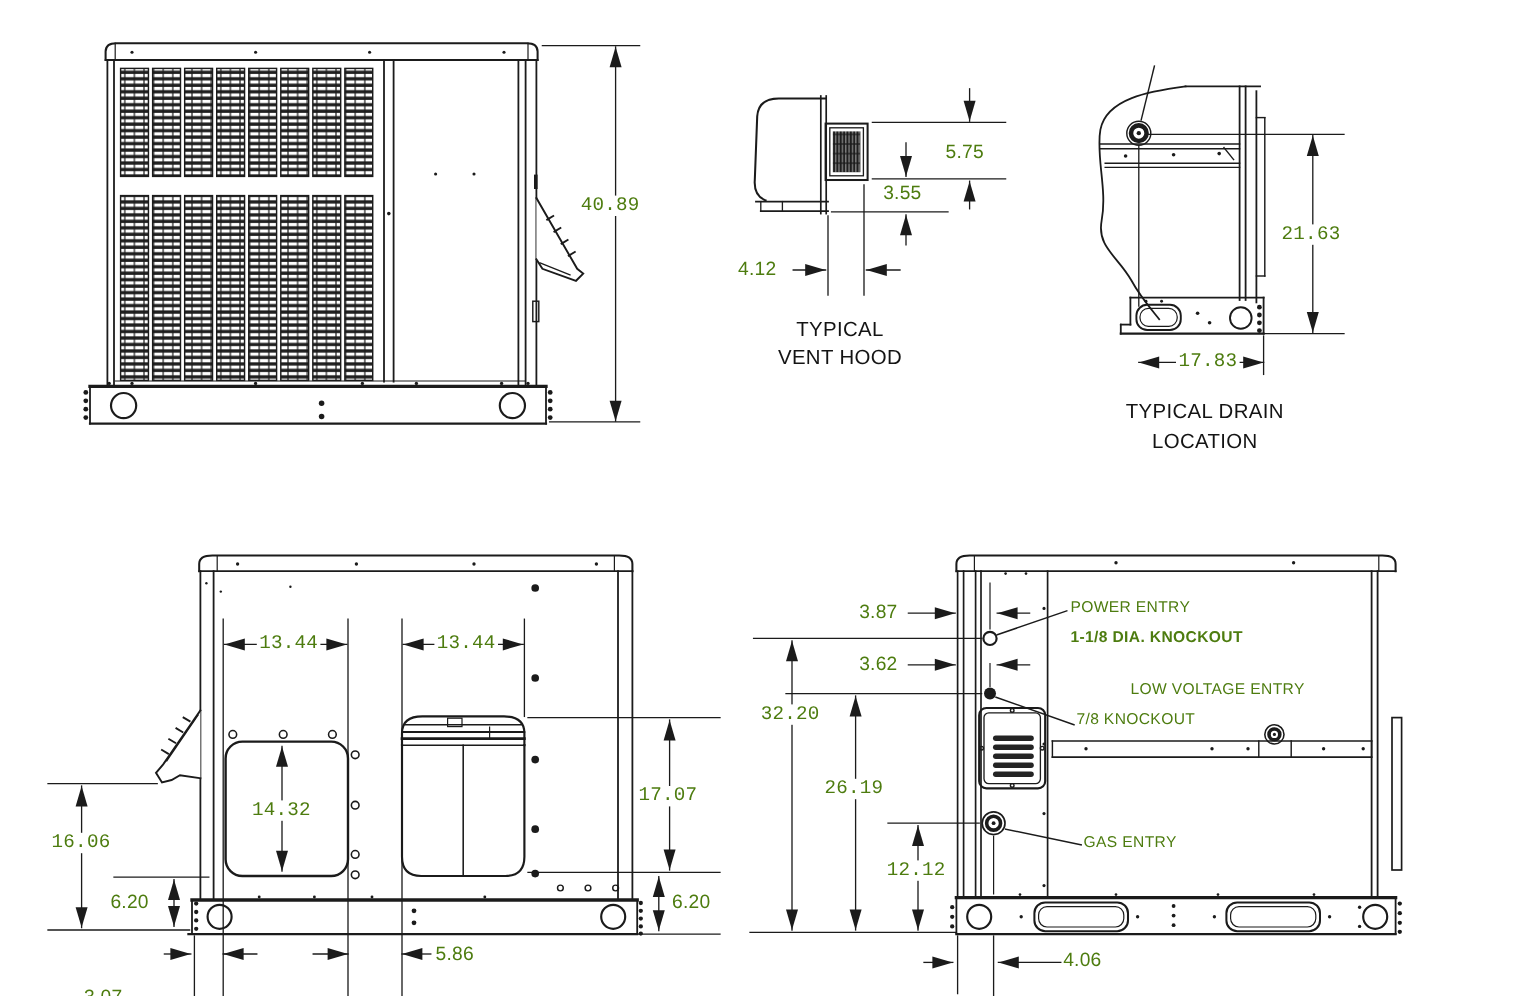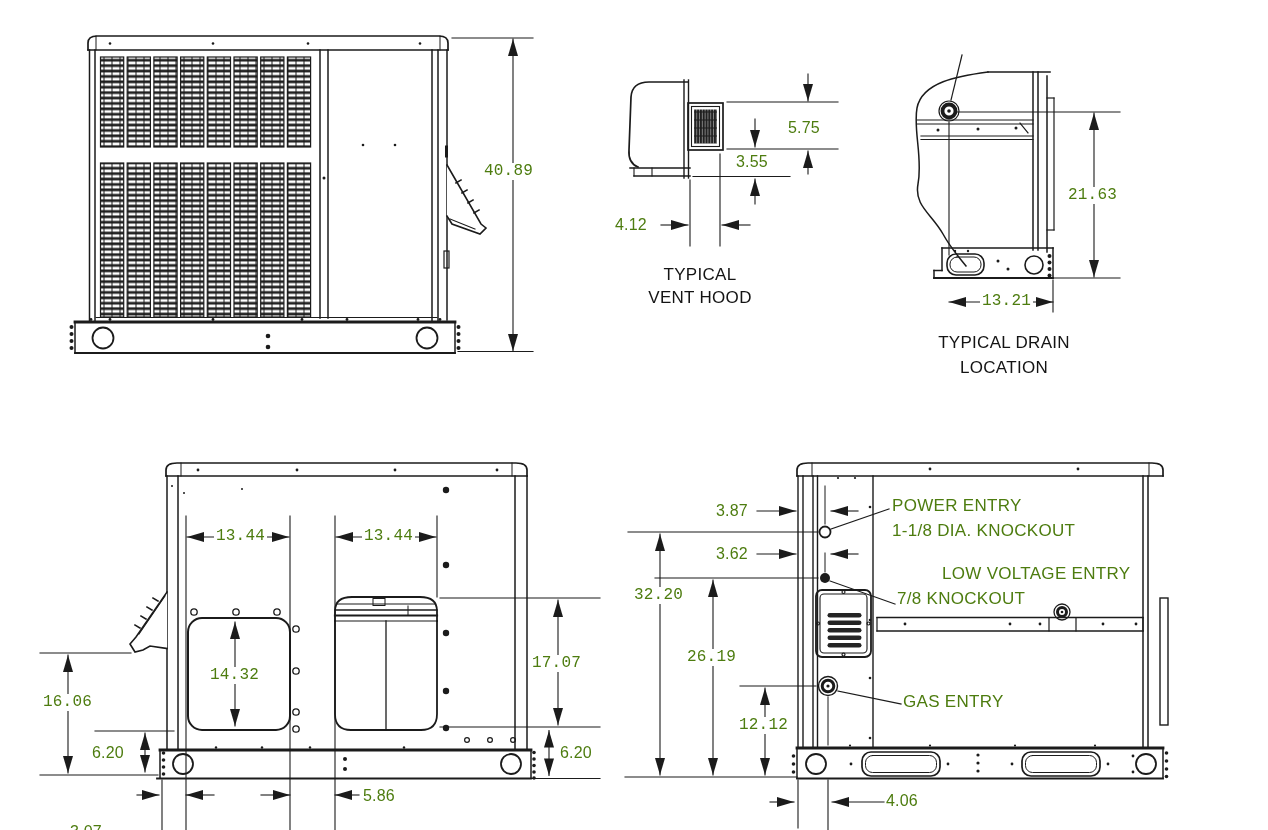--- a/index.html
+++ b/index.html
@@ -1,21 +1,21 @@
 <!DOCTYPE html>
 <html><head>
 <meta charset="utf-8">
 <style>
   html,body{margin:0;padding:0;background:#fff;}
   #stage{position:relative;width:1268px;height:830px;background:#ffffff;overflow:hidden;
          font-family:"Liberation Sans", sans-serif;color:#141414;}
   #art{position:absolute;left:0;top:0;}
   .t{position:absolute;font-size:16px;line-height:17px;white-space:nowrap;color:#4d7c0f;letter-spacing:.2px;}
   .bg{background:#ffffff;padding:0 2px;font-family:Liberation Mono, monospace;}
-  .lbl{font-size:17px;letter-spacing:.3px;}
+  .lbl{font-size:13px;letter-spacing:.3px;}
   .cblock{position:absolute;text-align:center;font-size:17px;line-height:23px;letter-spacing:.3px;white-space:nowrap;}
 </style>
 </head>
 <body>
 
 <div id="stage">
 
 <svg id="art" width="1268" height="830" viewBox="0 0 1268 830" stroke="#1b1b1b" fill="none" stroke-linecap="square">
   <defs>
     <marker id="ah" markerUnits="userSpaceOnUse" markerWidth="19" markerHeight="12" refX="17.5" refY="5.5" orient="auto-start-reverse">
@@ -458,21 +458,21 @@
 
   <div class="t" style="left:788px;top:119px;">5.75</div>
   <div class="t" style="left:736px;top:153px;text-align:center;">3.55</div>
   <div class="t" style="left:615px;top:216px;">4.12</div>
   <div class="cblock" style="left:635px;top:263px;width:130px;">
     <div>TYPICAL</div>
     <div>VENT HOOD</div>
   </div>
 
   <div class="t bg" style="left:1066px;top:187px;">21.63</div>
-  <div class="t bg" style="left:980px;top:293px;">13.21</div>
+  <div class="t bg" style="left:980px;top:293px;">17.83</div>
   <div class="cblock" style="left:918px;top:330px;width:172px;line-height:25px;">
     <div>TYPICAL DRAIN</div>
     <div>LOCATION</div>
   </div>
 
   <div class="t bg" style="left:214px;top:528px;">13.44</div>
   <div class="t bg" style="left:362px;top:528px;">13.44</div>
   <div class="t bg" style="left:208px;top:667px;">14.32</div>
   <div class="t bg" style="left:530px;top:655px;">17.07</div>
   <div class="t bg" style="left:41px;top:694px;">16.06</div>
@@ -481,18 +481,18 @@
   <div class="t" style="left:70px;top:787px;margin-top:36px;">3.07</div>
   <div class="t" style="left:363px;top:787px;">5.86</div>
 
   <div class="t" style="left:716px;top:502px;">3.87</div>
   <div class="t" style="left:716px;top:545px;">3.62</div>
   <div class="t bg" style="left:632px;top:587px;">32.20</div>
   <div class="t bg" style="left:685px;top:649px;">26.19</div>
   <div class="t bg" style="left:737px;top:717px;">12.12</div>
   <div class="t" style="left:886px;top:792px;">4.06</div>
   <div class="t lbl" style="left:892px;top:497px;">POWER ENTRY</div>
-  <div class="t lbl" style="left:892px;top:522px;">1-1/8 DIA. KNOCKOUT</div>
+  <div class="t lbl" style="left:892px;top:522px;font-weight:bold;">1-1/8 DIA. KNOCKOUT</div>
   <div class="t lbl" style="left:897px;top:565px;margin-left:45px;">LOW VOLTAGE ENTRY</div>
   <div class="t lbl" style="left:897px;top:590px;">7/8 KNOCKOUT</div>
   <div class="t lbl" style="left:903px;top:693px;">GAS ENTRY</div>
 
 </div>
 
 </body></html>

